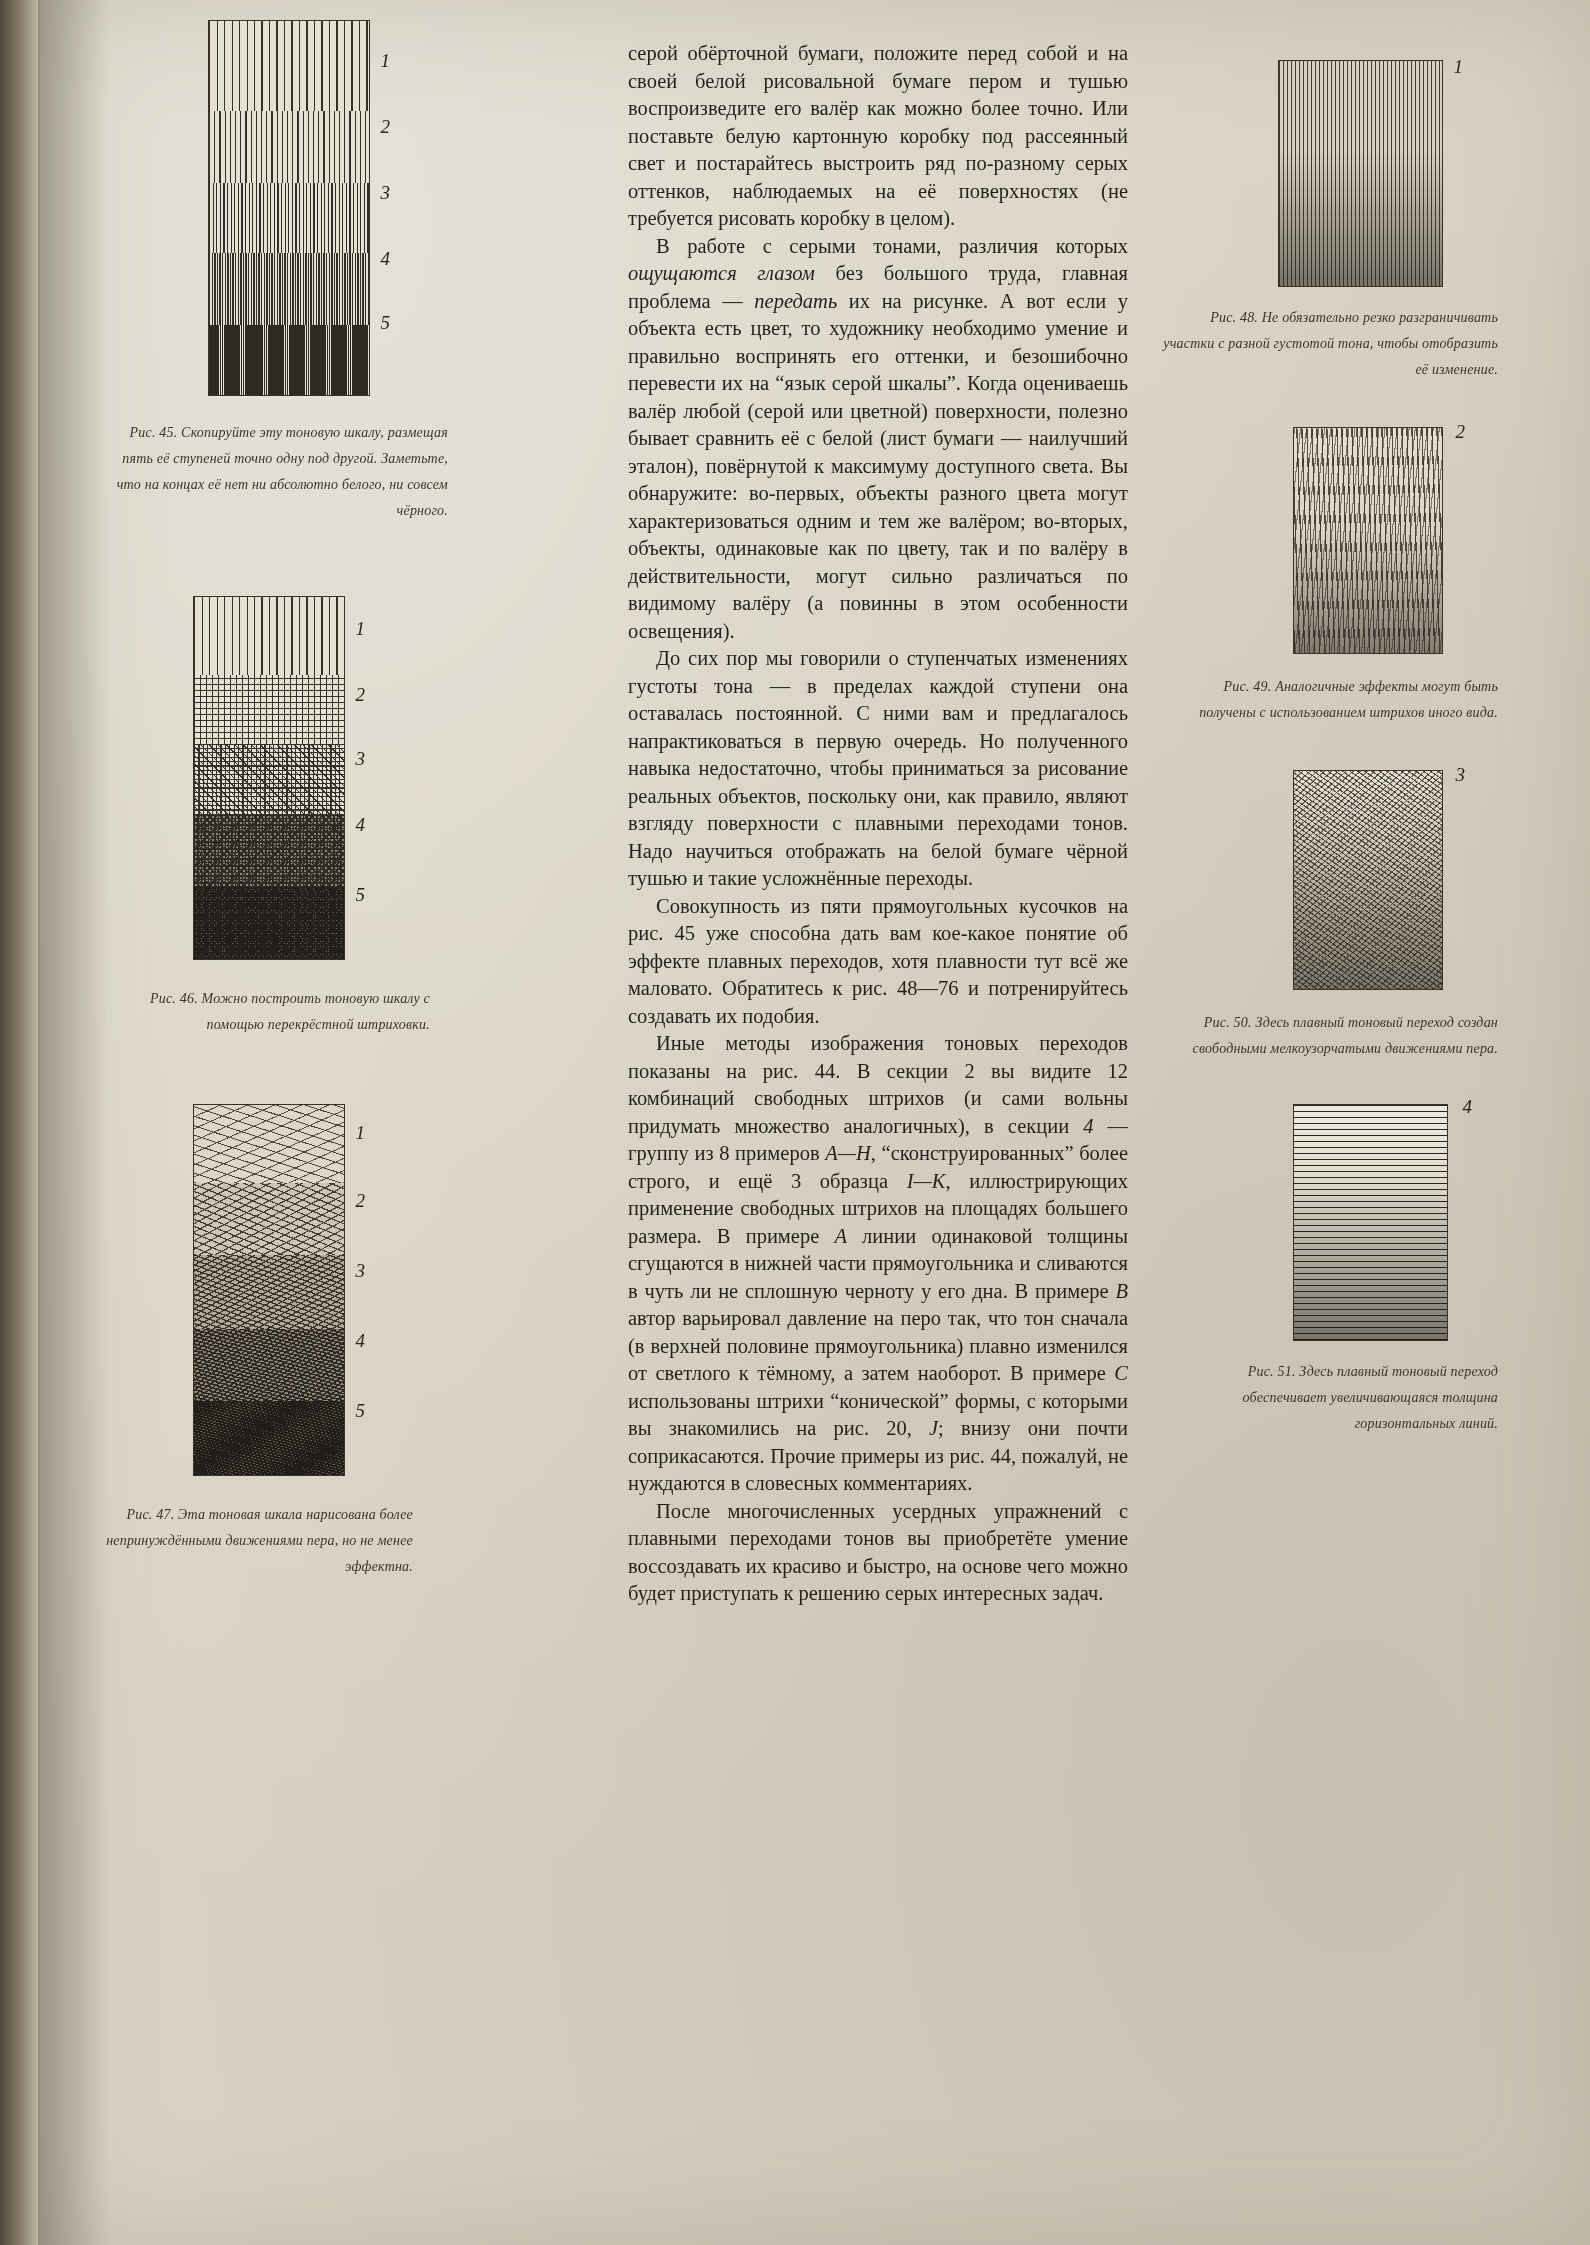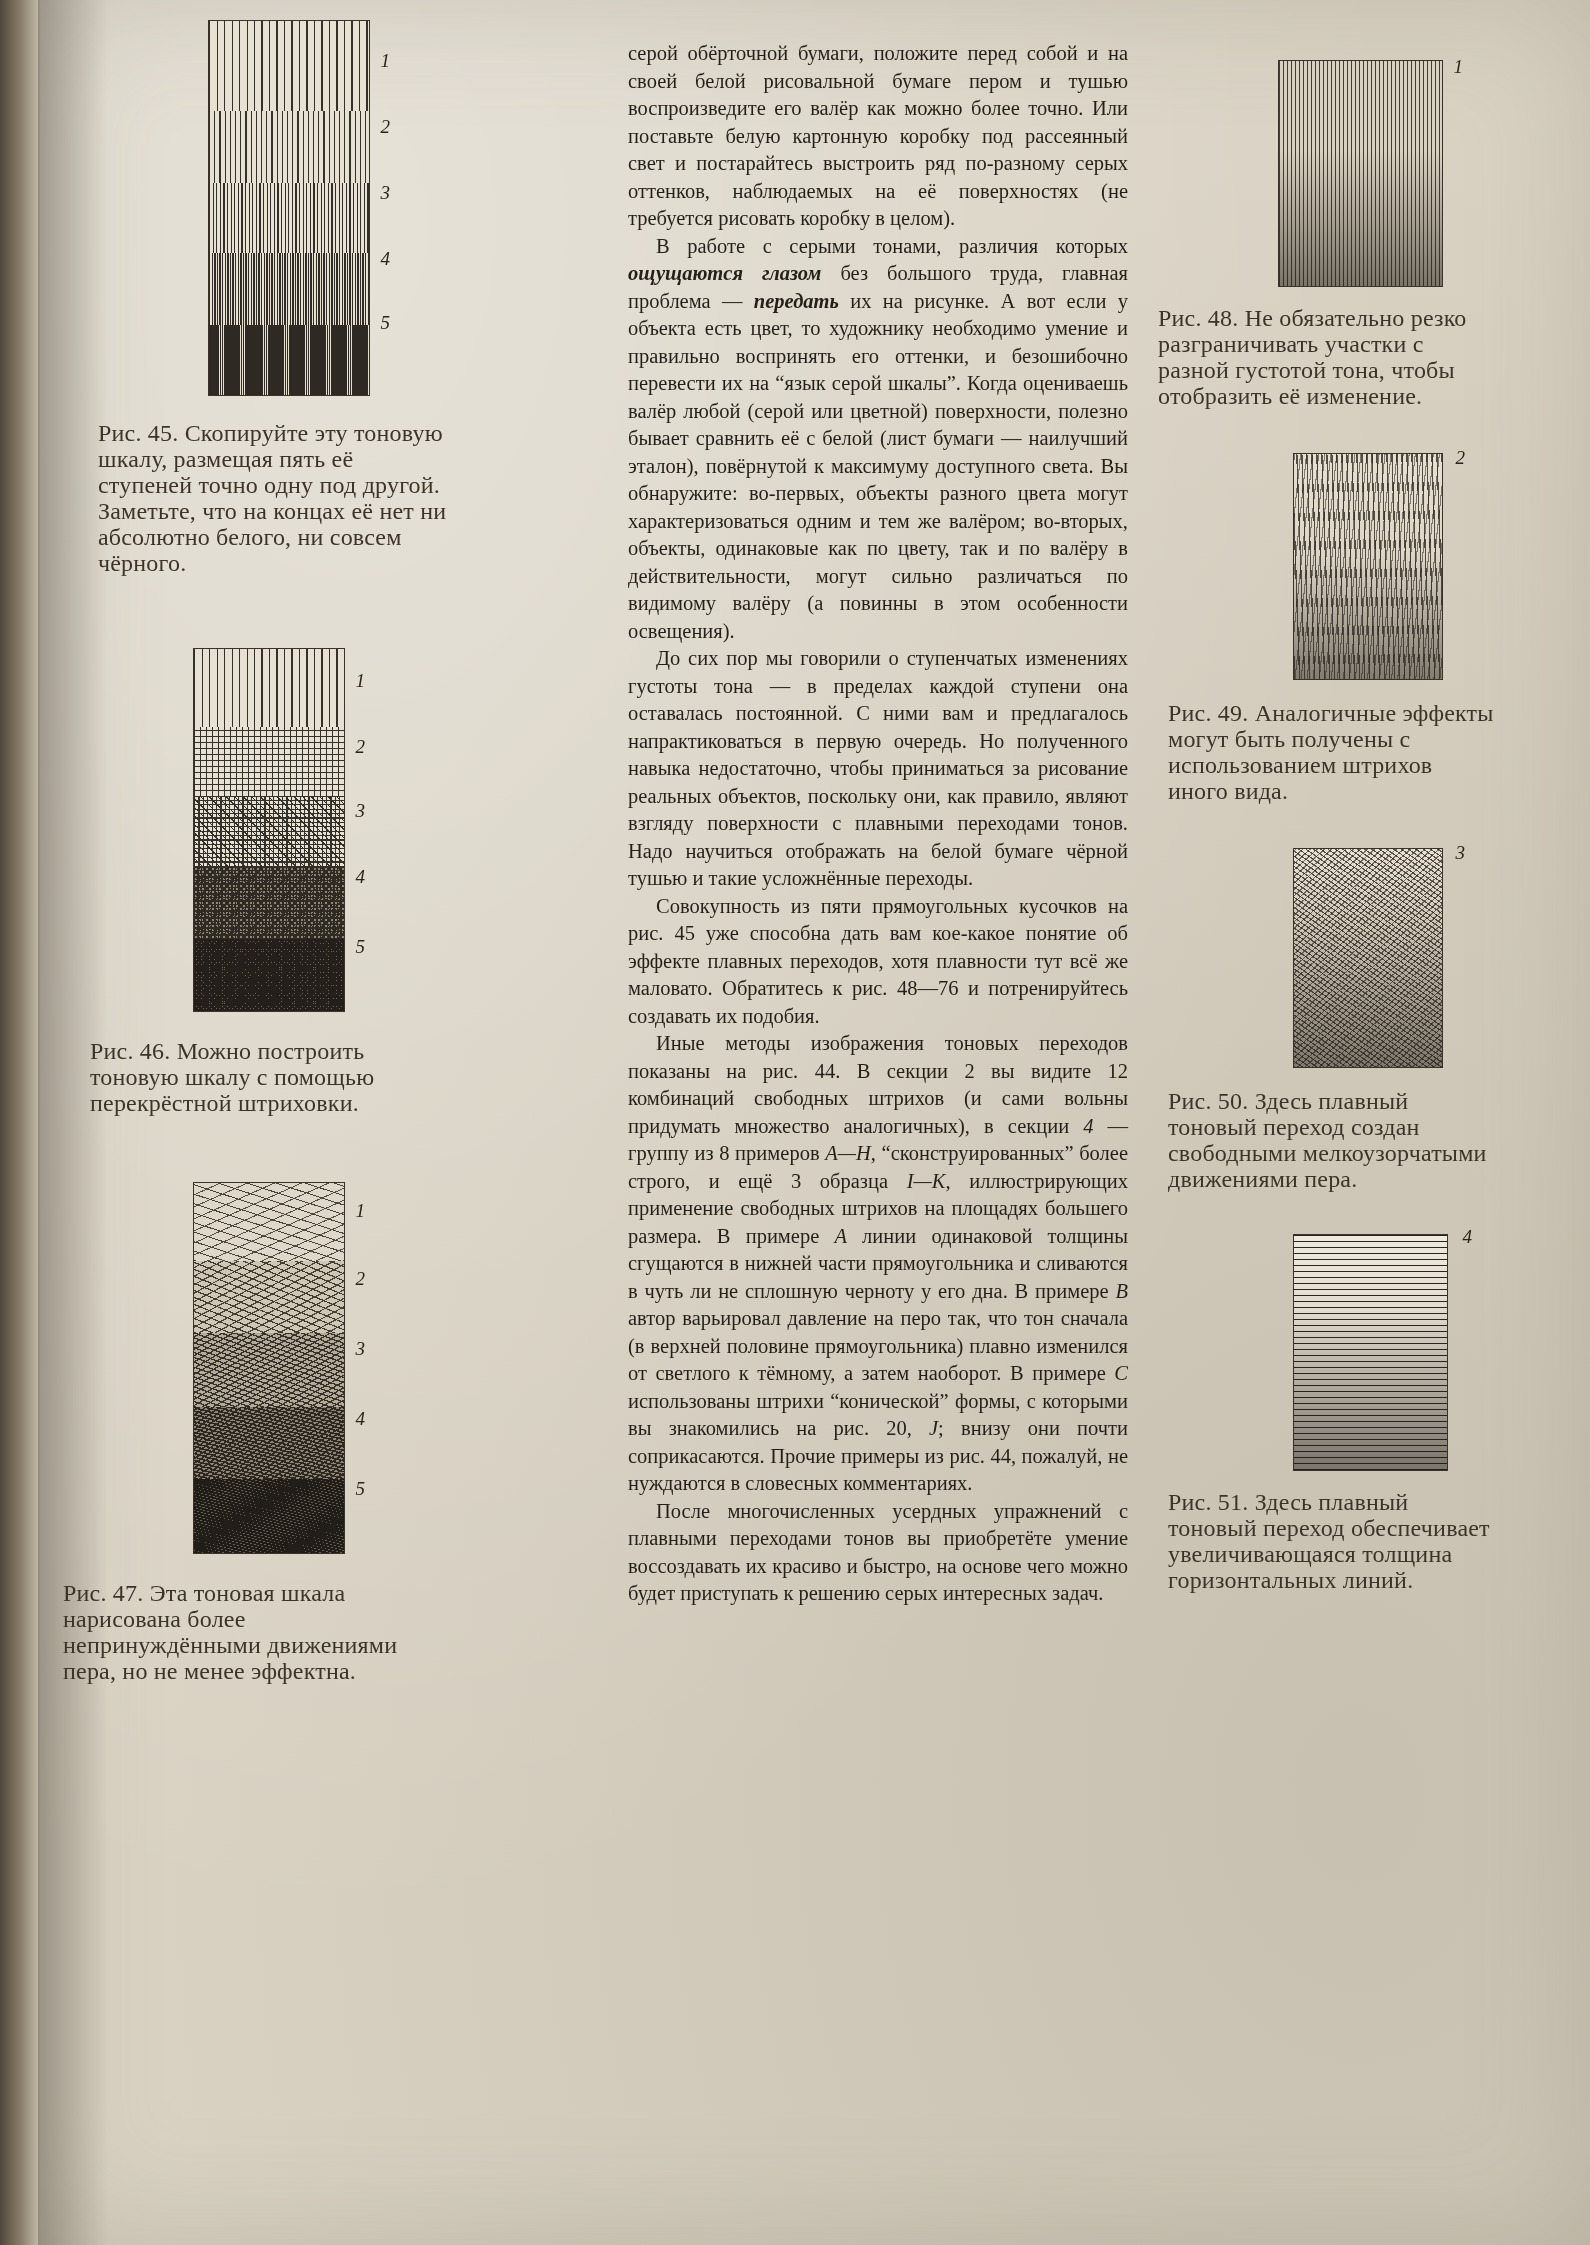--- a/index.html
+++ b/index.html
@@ -30,39 +30,41 @@
     background:linear-gradient(to right, rgba(60,52,40,0.35), rgba(60,52,40,0));
     pointer-events:none;
   }
 
   
   .col-left{position:absolute;left:60px;top:20px;width:370px;}
   .col-mid{position:absolute;left:590px;top:40px;width:500px;}
   .col-right{position:absolute;left:1150px;top:60px;width:380px;}
 
   .caption{
-    font-size:24px;
+    font-style:italic;
+    font-size:14px;
     line-height:26px;
     color:#3c3428;
     margin:10px 0 0 0;
     letter-spacing:0.2px;
+    text-align:right;
   }
 
   
   .body-text p{
     margin:0;
     text-align:justify;
     font-size:20.5px;
     line-height:27.5px;
     color:#241f18;
     text-indent:28px;
     hyphens:auto;
   }
   .body-text p.noind{text-indent:0;}
-  .body-text b{font-weight:bold;font-style:italic;}
+  .body-text b{font-weight:normal;font-style:italic;}
   .body-text i{font-style:italic;}
   h2.section{
     font-size:27px;
     font-weight:bold;
     margin:18px 0 8px 0;
     color:#1d1913;
     letter-spacing:0.3px;
   }
 
   

